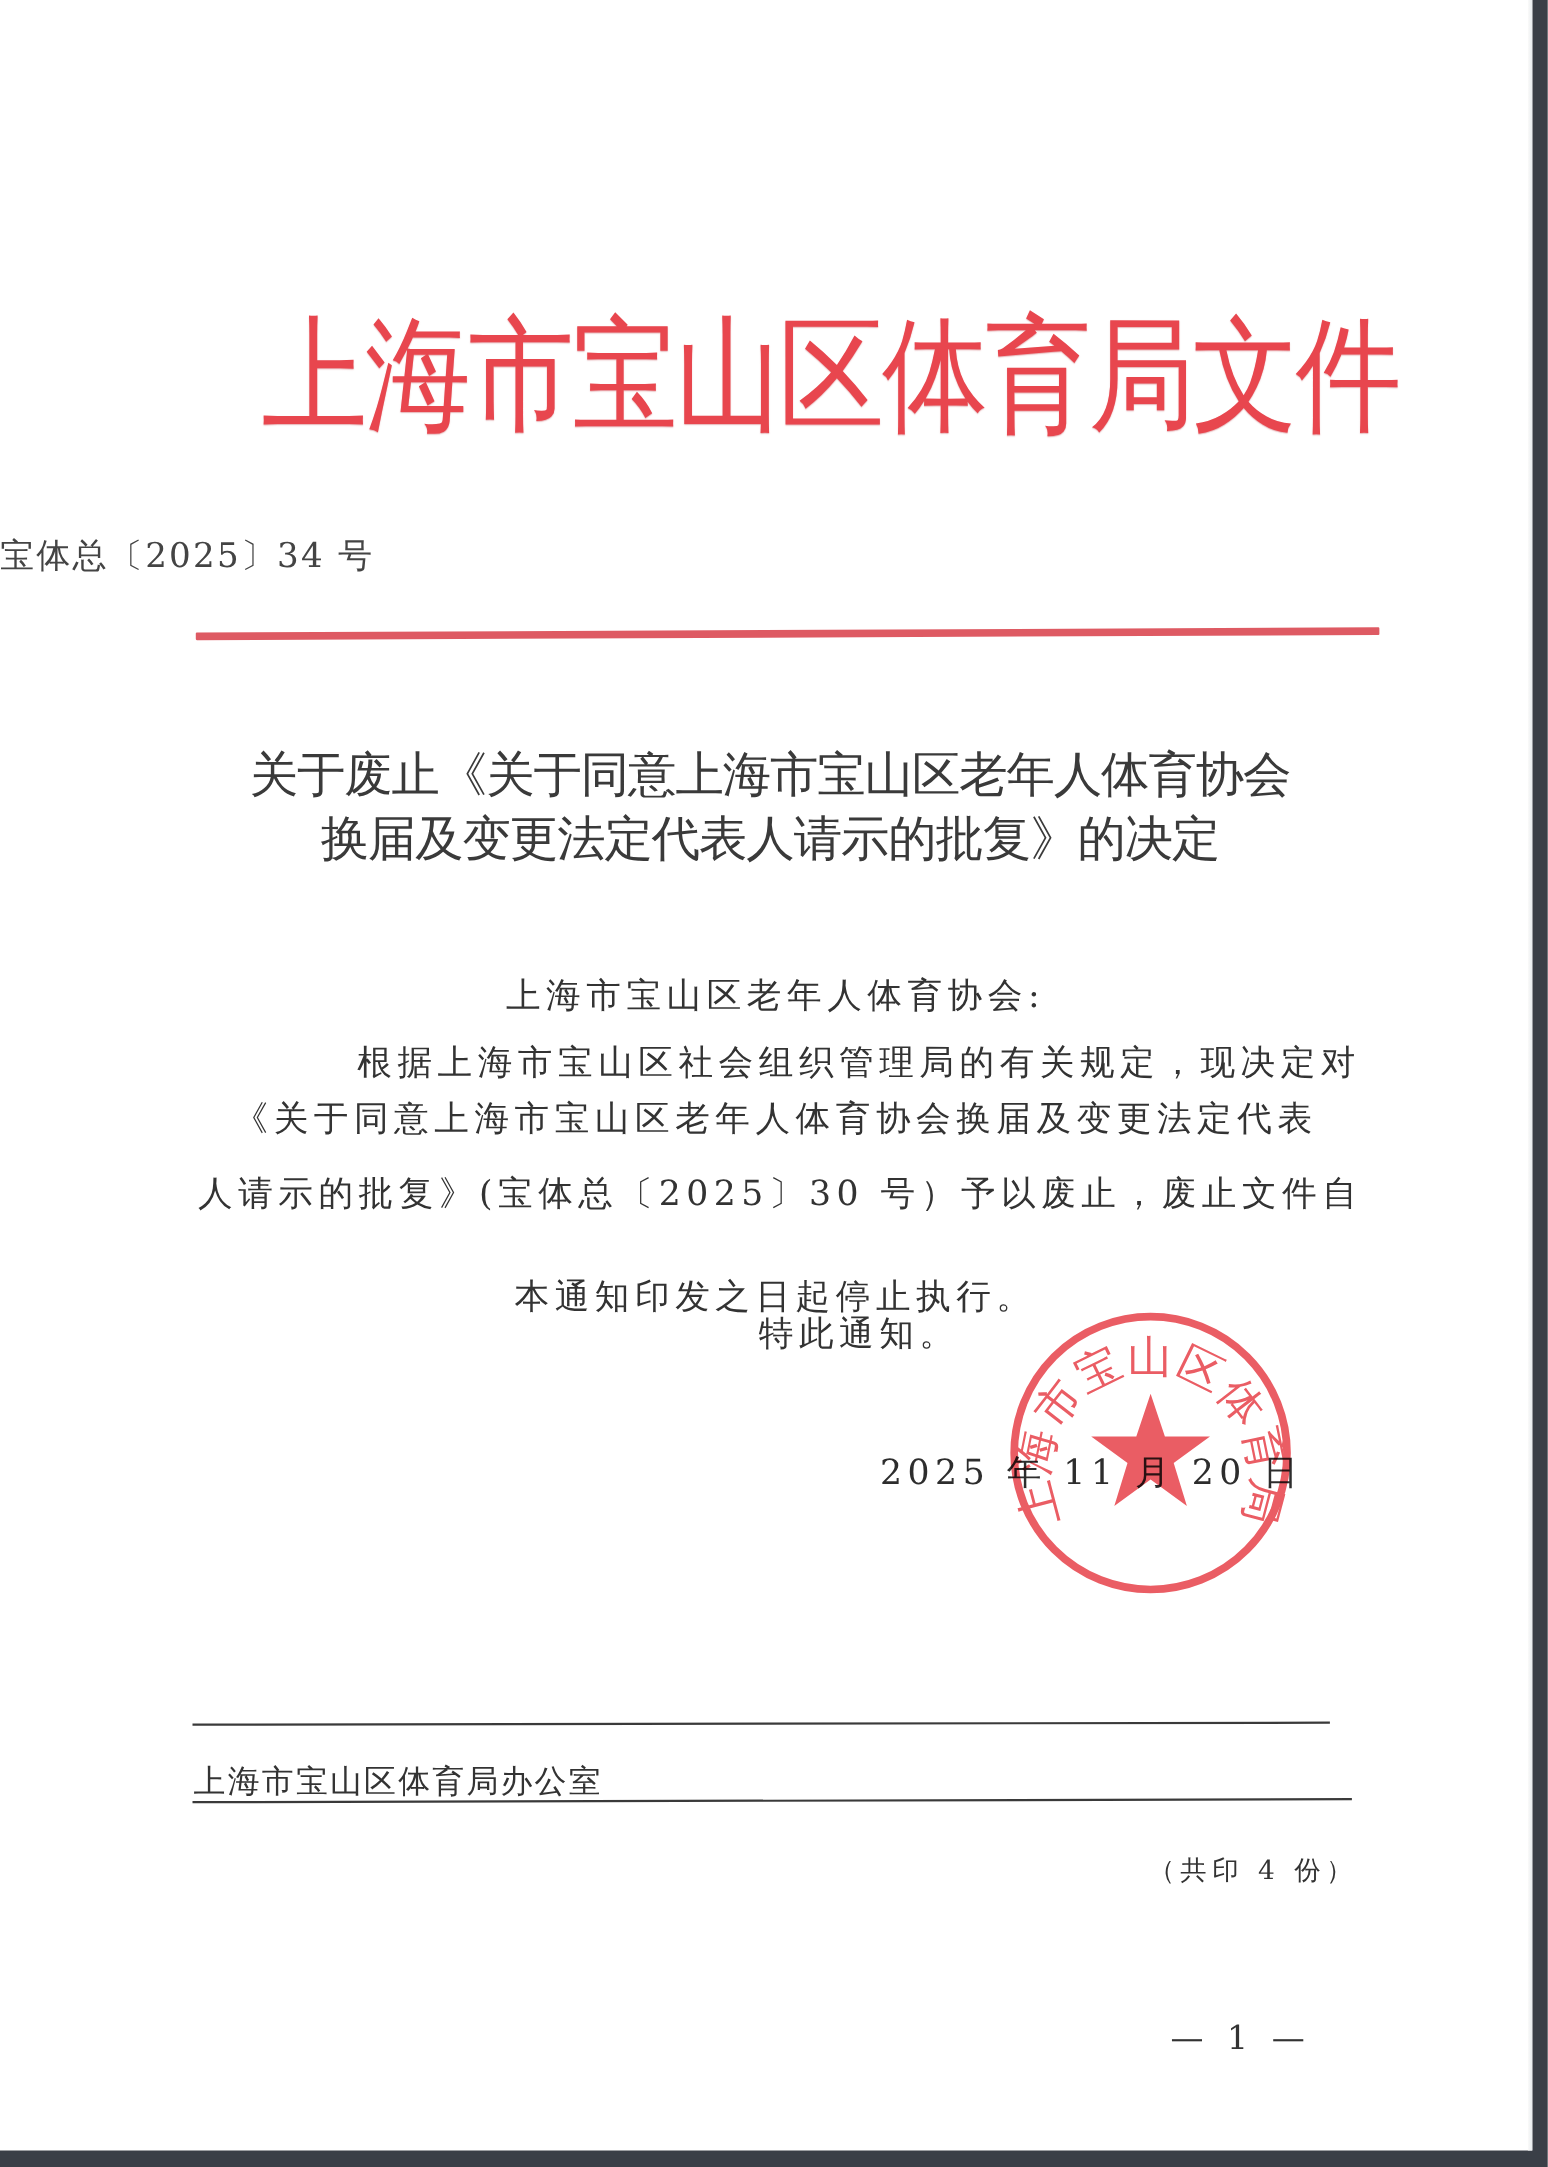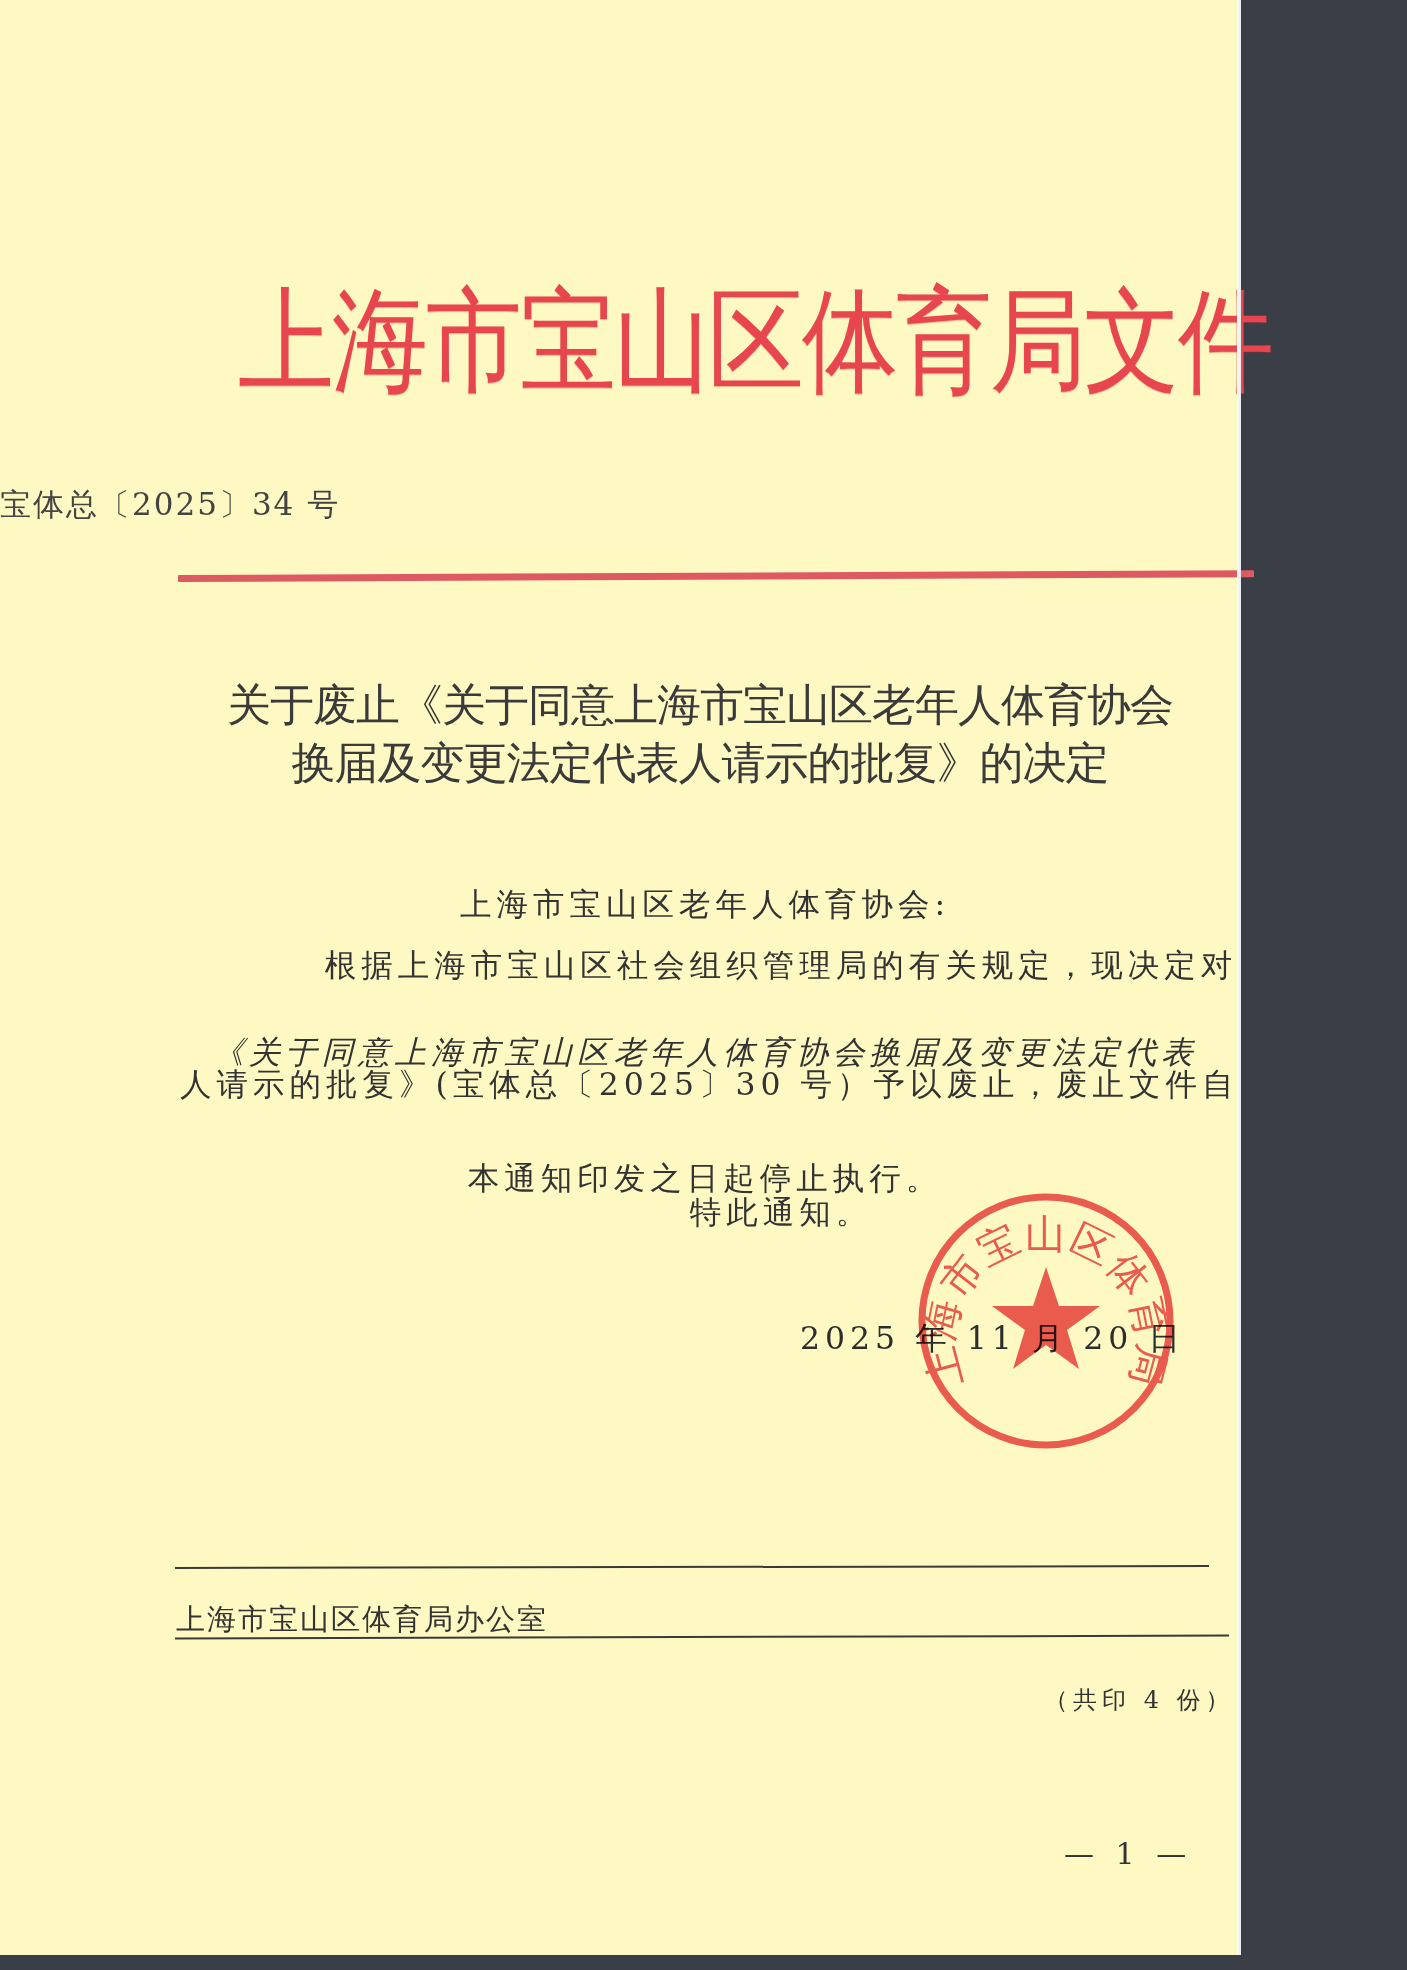--- a/index.html
+++ b/index.html
@@ -11,23 +11,23 @@
       height: 1970px;
       position: relative;
       overflow: hidden;
       background: #3a3f47;
       font-family: "DejaVu Serif", "Liberation Serif", serif;
     }
     .page {
       position: absolute;
       left: 0;
       top: 0;
-      width: 1241px;
+      width: 1393px;
       height: 1955px;
-      background: #fef9c3;
+      background: #ffffff;
     }
     .page::after {
       content: "";
       position: absolute;
       right: 0; top: 0;
       width: 4px; height: 100%;
       background: linear-gradient(to right, #fbfbfa, #e8ebee);
     }
     .masthead {
       position: absolute;
@@ -88,21 +88,21 @@
       width: 1050px;
       color: #333;
       font-size: 31.5px;
       letter-spacing: 5px;
       white-space: nowrap;
       text-align: center;
     }
     .salutation { top: 884px; }
     .indent { padding-left: 76px; }
     .line1 { top: 945px; }
-    .line2 { top: 1032px; font-style: italic; }
+    .line2 { top: 996px; }
     .line3 { top: 1064px; }
     .line4 { top: 1126px; margin-top: 32px; }
     .closing { top: 1192px; font-family: Liberation Mono, monospace; }
     .date-sign {
       position: absolute;
       left: 800px;
       top: 1318px;
       color: #2d2d2d;
       font-size: 31.5px;
       letter-spacing: 5px;

